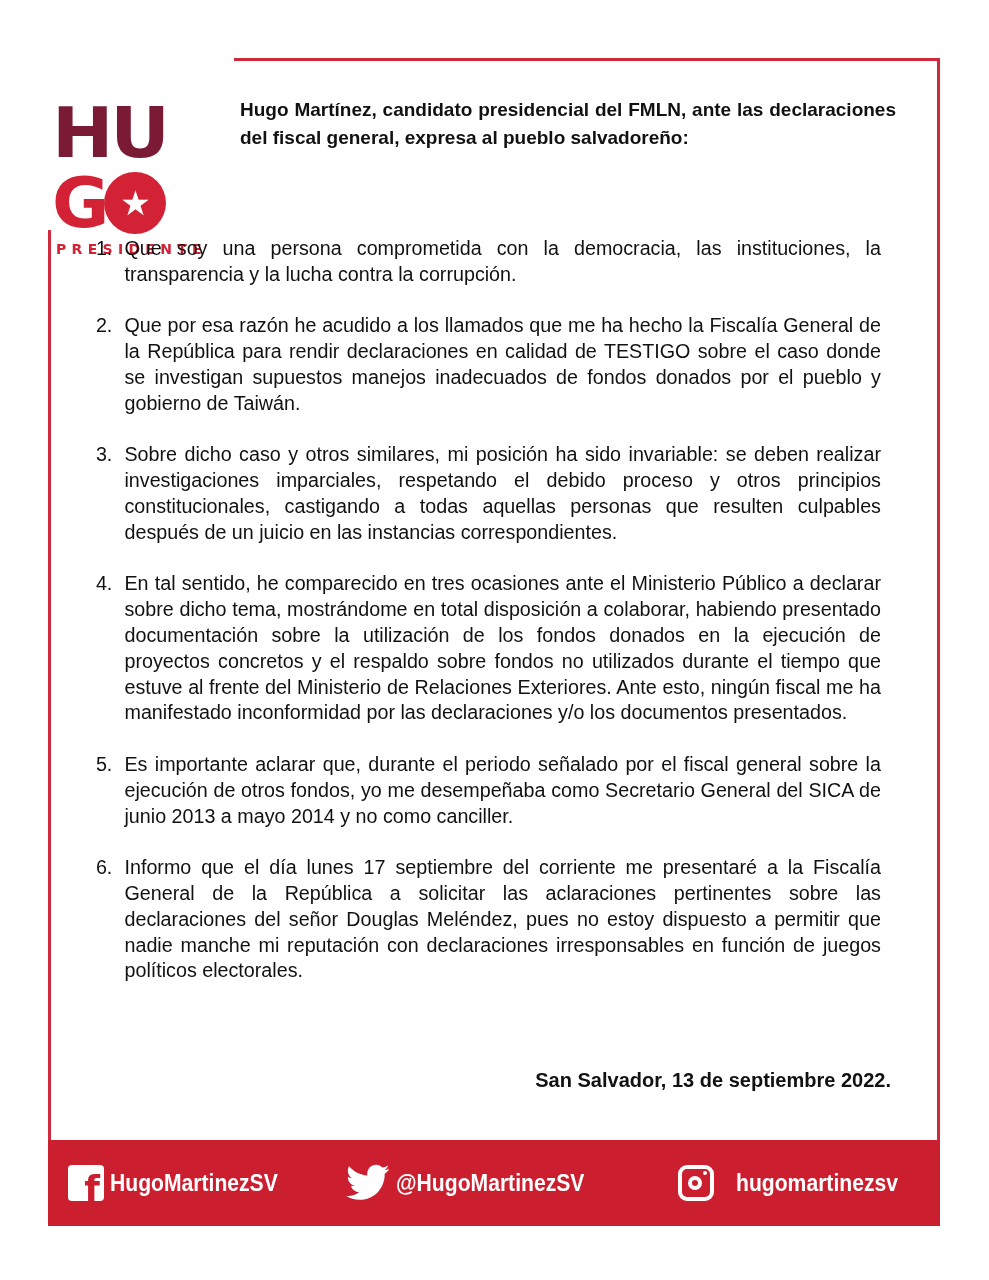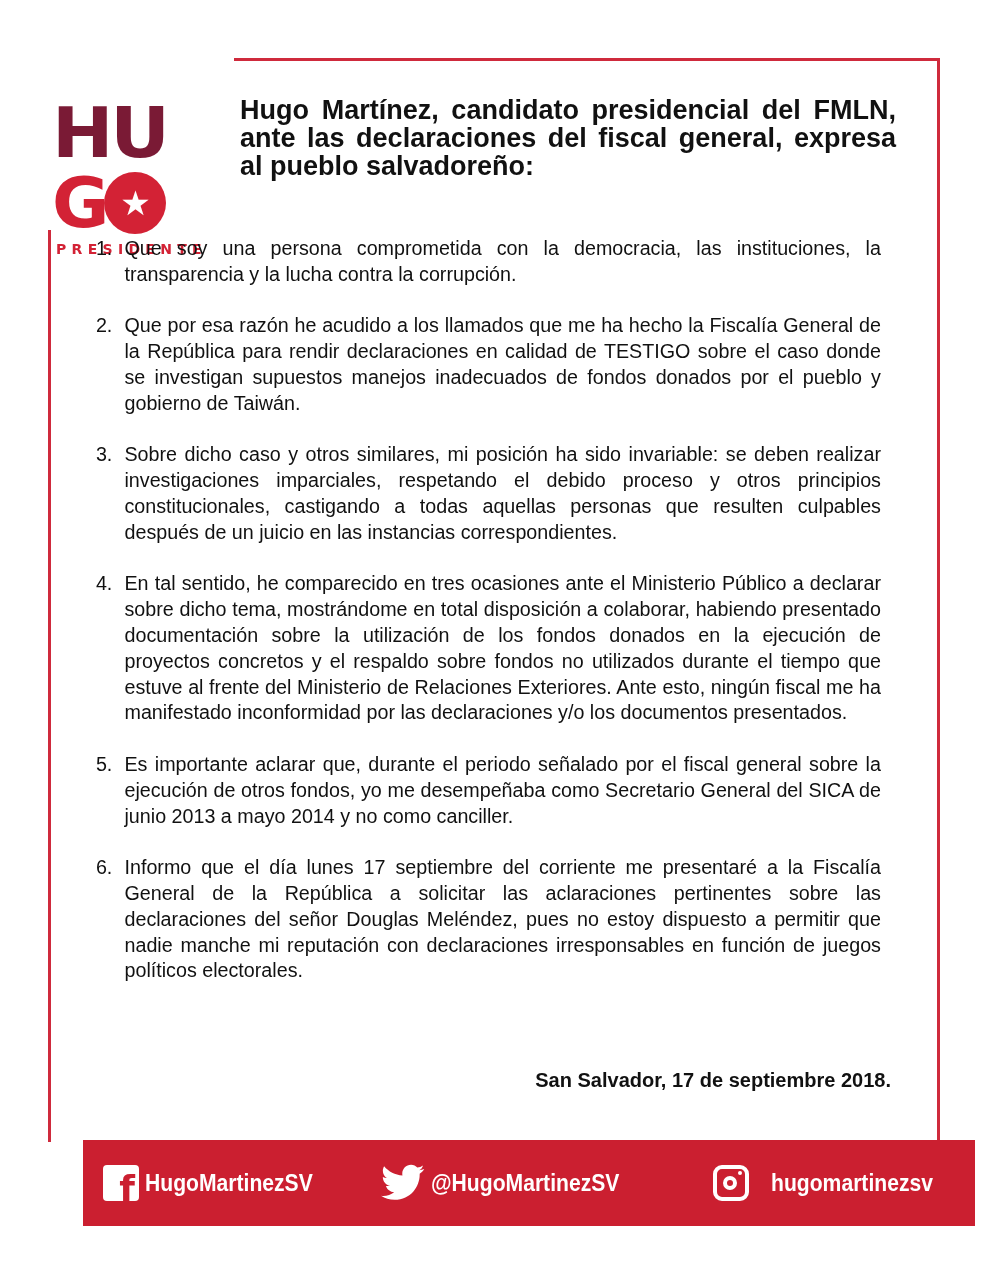--- a/index.html
+++ b/index.html
@@ -9,29 +9,29 @@
   .logo .row { font-family:"DejaVu Sans", sans-serif; font-weight:bold; font-size:70px; line-height:70px; letter-spacing:-3px; }
   .logo .hu { color:#7a1a35; position:absolute; top:0; left:0; transform:scaleX(1.05); transform-origin:left; }
   .logo .go { color:#d32235; position:absolute; top:70px; left:0; display:flex; align-items:center; }
   .logo .go .star-circle { width:62px; height:62px; border-radius:50%; background:#d32235; color:#fff; display:inline-flex; align-items:center; justify-content:center; font-size:34px; letter-spacing:0; margin-left:-2px; }
   .logo .pres { position:absolute; top:143px; left:4px; color:#d32235; font-weight:bold; font-size:14px; letter-spacing:5.3px; font-family:"DejaVu Sans", sans-serif; }
 
   .border-top { position:absolute; left:234px; top:58px; width:706px; height:3px; background:#cf2a3c; }
   .border-right { position:absolute; left:937px; top:58px; width:3px; height:1084px; background:#cf2a3c; }
   .border-left { position:absolute; left:48px; top:230px; width:3px; height:912px; background:#cf2a3c; }
 
-  .intro { position:absolute; left:240px; top:96px; width:656px; font-weight:bold; font-size:27px; line-height:28px; text-align:justify; }
+  .intro { position:absolute; left:240px; top:96px; width:656px; font-weight:bold; font-size:19px; line-height:28px; text-align:justify; }
 
   .list { position:absolute; left:90px; top:236px; width:803px; margin:0; padding:0; list-style:none; }
   .list li { position:relative; padding-left:35px; font-size:20px; line-height:25.8px; text-align:justify; margin-bottom:25.8px; transform:scaleX(0.985); transform-origin:left; }
   .list li .num { position:absolute; left:6px; top:0; }
 
   .signature { position:absolute; right:98px; top:1066px; font-weight:bold; font-size:20px; line-height:28px; }
 
-  .footer { position:absolute; left:48px; top:1140px; width:892px; height:86px; background:#cb1f30; color:#fff;margin-left:35px; }
+  .footer { position:absolute; left:48px; top:1140px; width:892px; height:86px; background:#cb1f30; color:#fff; }
   .social { position:absolute; top:0; height:86px; display:flex; align-items:center; font-weight:bold; font-size:24px; }
   .social .txt { transform:scaleX(0.88); transform-origin:left; white-space:nowrap; }
   .fb { left:20px; }
   .tw { left:298px; }
   .ig { left:630px; }
   .fb-icon { width:36px; height:36px; background:#fff; border-radius:4px; position:relative; margin-right:6px; }
   .fb-icon::after { content:"f"; position:absolute; right:4px; bottom:-6px; color:#cb1f30; font-weight:bold; font-size:36px; font-family:"DejaVu Sans", sans-serif; line-height:36px; }
   .tw-icon { width:44px; height:40px; margin-right:6px; }
   .ig-icon { width:36px; height:36px; border:4px solid #fff; border-radius:9px; box-sizing:border-box; position:relative; margin-right:22px; }
   .ig-icon::before { content:""; position:absolute; left:6px; top:7px; width:14px; height:14px; border:4px solid #fff; border-radius:50%; box-sizing:border-box; }
@@ -57,21 +57,21 @@
 
 <ol class="list">
   <li><span class="num">1.</span><span>Que soy una persona comprometida con la democracia, las instituciones, la transparencia y la lucha contra la corrupción.</span></li>
   <li><span class="num">2.</span><span>Que por esa razón he acudido a los llamados que me ha hecho la Fiscalía General de la República para rendir declaraciones en calidad de TESTIGO sobre el caso donde se investigan supuestos manejos inadecuados de fondos donados por el pueblo y gobierno de Taiwán.</span></li>
   <li><span class="num">3.</span><span>Sobre dicho caso y otros similares, mi posición ha sido invariable: se deben realizar investigaciones imparciales, respetando el debido proceso y otros principios constitucionales, castigando a todas aquellas personas que resulten culpables después de un juicio en las instancias correspondientes.</span></li>
   <li><span class="num">4.</span><span>En tal sentido, he comparecido en tres ocasiones ante el Ministerio Público a declarar sobre dicho tema, mostrándome en total disposición a colaborar, habiendo presentado documentación sobre la utilización de los fondos donados en la ejecución de proyectos concretos y el respaldo sobre fondos no utilizados durante el tiempo que estuve al frente del Ministerio de Relaciones Exteriores. Ante esto, ningún fiscal me ha manifestado inconformidad por las declaraciones y/o los documentos presentados.</span></li>
   <li><span class="num">5.</span><span>Es importante aclarar que, durante el periodo señalado por el fiscal general sobre la ejecución de otros fondos, yo me desempeñaba como Secretario General del SICA de junio 2013 a mayo 2014 y no como canciller.</span></li>
   <li><span class="num">6.</span><span>Informo que el día lunes 17 septiembre del corriente me presentaré a la Fiscalía General de la República a solicitar las aclaraciones pertinentes sobre las declaraciones del señor Douglas Meléndez, pues no estoy dispuesto a permitir que nadie manche mi reputación con declaraciones irresponsables en función de juegos políticos electorales.</span></li>
 </ol>
 
-<div class="signature">San Salvador, 17 de septiembre 2018.</div>
+<div class="signature">San Salvador, 13 de septiembre 2022.</div>
 
 <div class="footer">
   <div class="social fb">
     <span class="fb-icon"></span>
     <span class="txt">HugoMartinezSV</span>
   </div>
   <div class="social tw">
     <svg class="tw-icon" viewBox="0 0 24 20">
       <path fill="#fff" d="M23.6 2.3c-.9.4-1.8.6-2.8.8 1-.6 1.8-1.5 2.1-2.7-.9.6-2 1-3.1 1.2C19 .6 17.8 0 16.4 0c-2.7 0-4.8 2.2-4.8 4.8 0 .4 0 .8.1 1.1C7.7 5.7 4.1 3.8 1.7.9c-.4.7-.7 1.6-.7 2.4 0 1.7.9 3.2 2.2 4-.8 0-1.5-.2-2.2-.6v.1c0 2.3 1.7 4.3 3.9 4.7-.4.1-.8.2-1.3.2-.3 0-.6 0-.9-.1.6 1.9 2.4 3.3 4.5 3.4-1.7 1.3-3.7 2.1-6 2.1-.4 0-.8 0-1.2-.1 2.1 1.4 4.7 2.2 7.4 2.2 8.9 0 13.7-7.4 13.7-13.7v-.6c1-.7 1.8-1.5 2.5-2.6z"></path>
     </svg>

